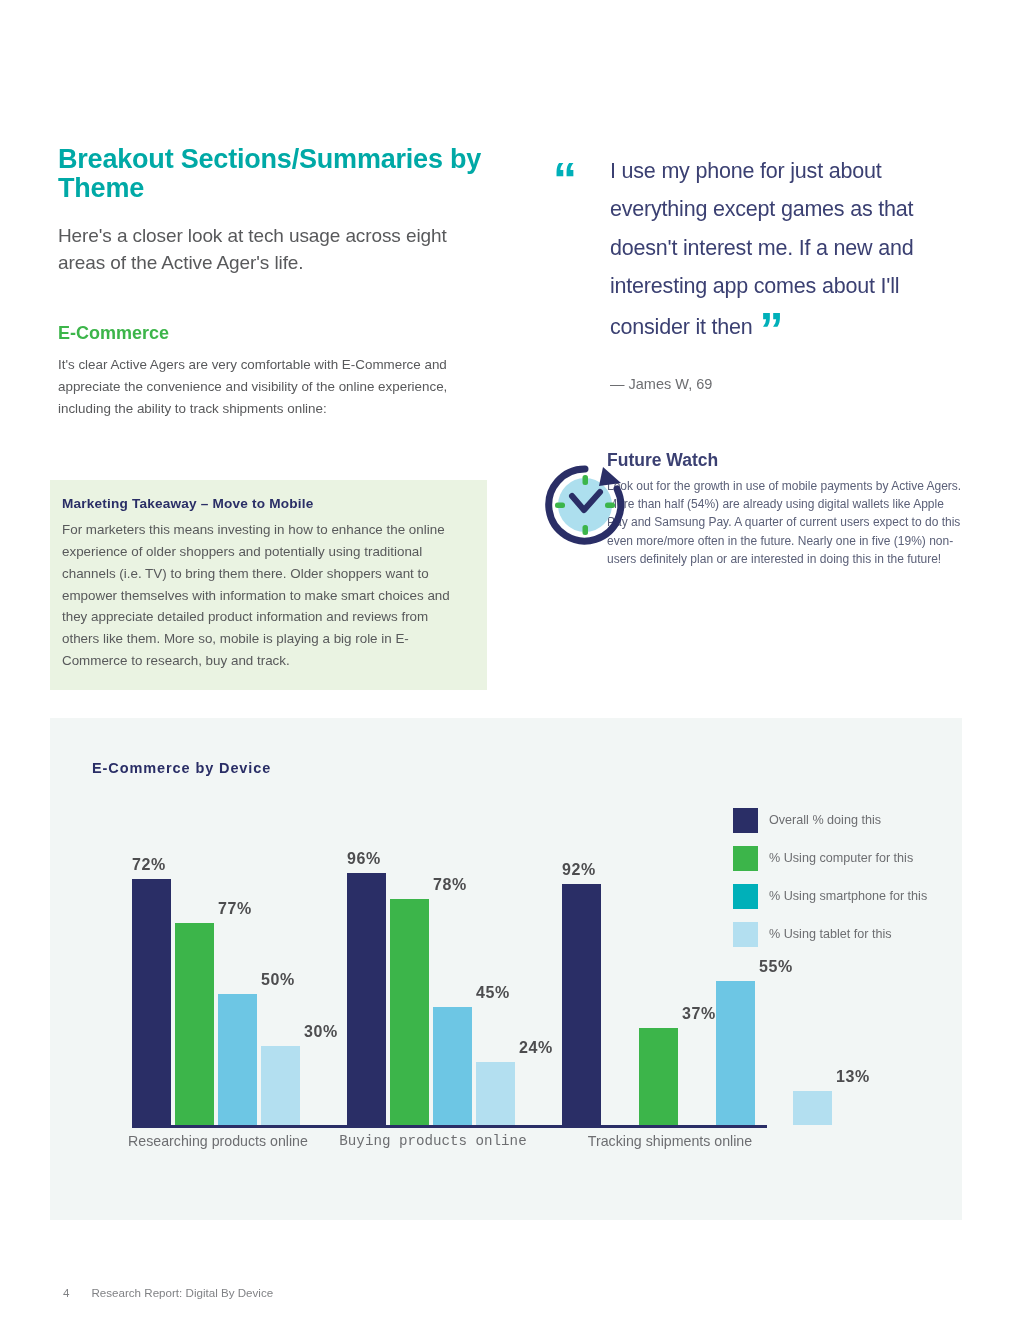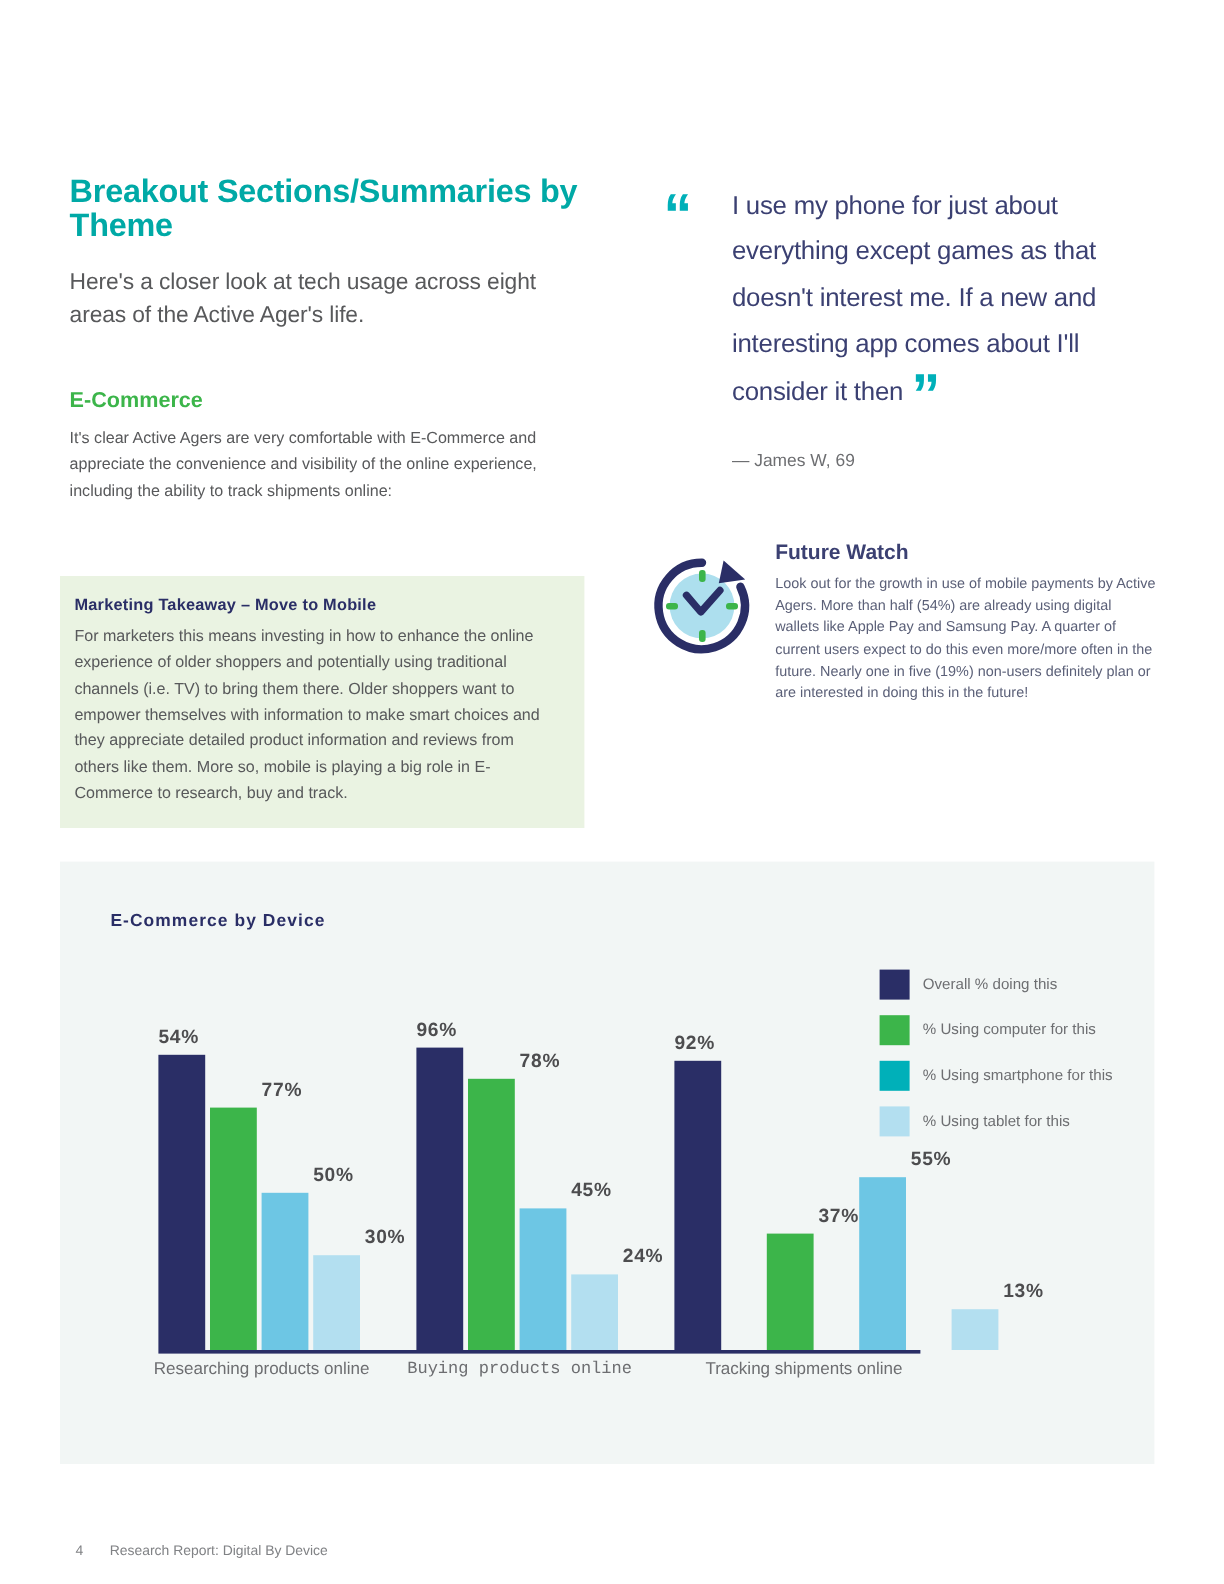--- a/index.html
+++ b/index.html
@@ -121,21 +121,21 @@
     width: 425px;
   }
   #clock-icon {
     position: absolute;
     left: 0;
     top: 8px;
     width: 92px;
     height: 92px;
   }
   #fw-content {
-    margin-left: 105px;
+    margin-left: 66px;
   }
   #fw-title {
     color: #3b4072;
     font-size: 17.5px;
     font-weight: bold;
     margin: 0 0 6px 0;
   }
   #fw-body {
     color: #5b6078;
     font-size: 12px;
@@ -316,21 +316,21 @@
       <div class="legend-row">
         <span class="legend-swatch" style="background: rgb(179, 223, 240);"></span>
         <span class="legend-label">% Using tablet for this</span>
       </div>
     </div>
   <div id="plot-area">
     <div id="axis-line"></div>
   <div class="bar-group" style="left: 42px;">
         <div class="bar-wrap first-bar">
           <div class="bar" style="height: 246.28px; background: rgb(42, 46, 102);">
-            <span class="bar-value">54%</span>
+            <span class="bar-value">72%</span>
           </div>
         </div>
         <div class="bar-wrap">
           <div class="bar" style="height: 201.74px; background: rgb(60, 181, 74);">
             <span class="bar-value">77%</span>
           </div>
         </div>
         <div class="bar-wrap">
           <div class="bar" style="height: 131px; background: rgb(109, 198, 228);">
             <span class="bar-value">50%</span>

